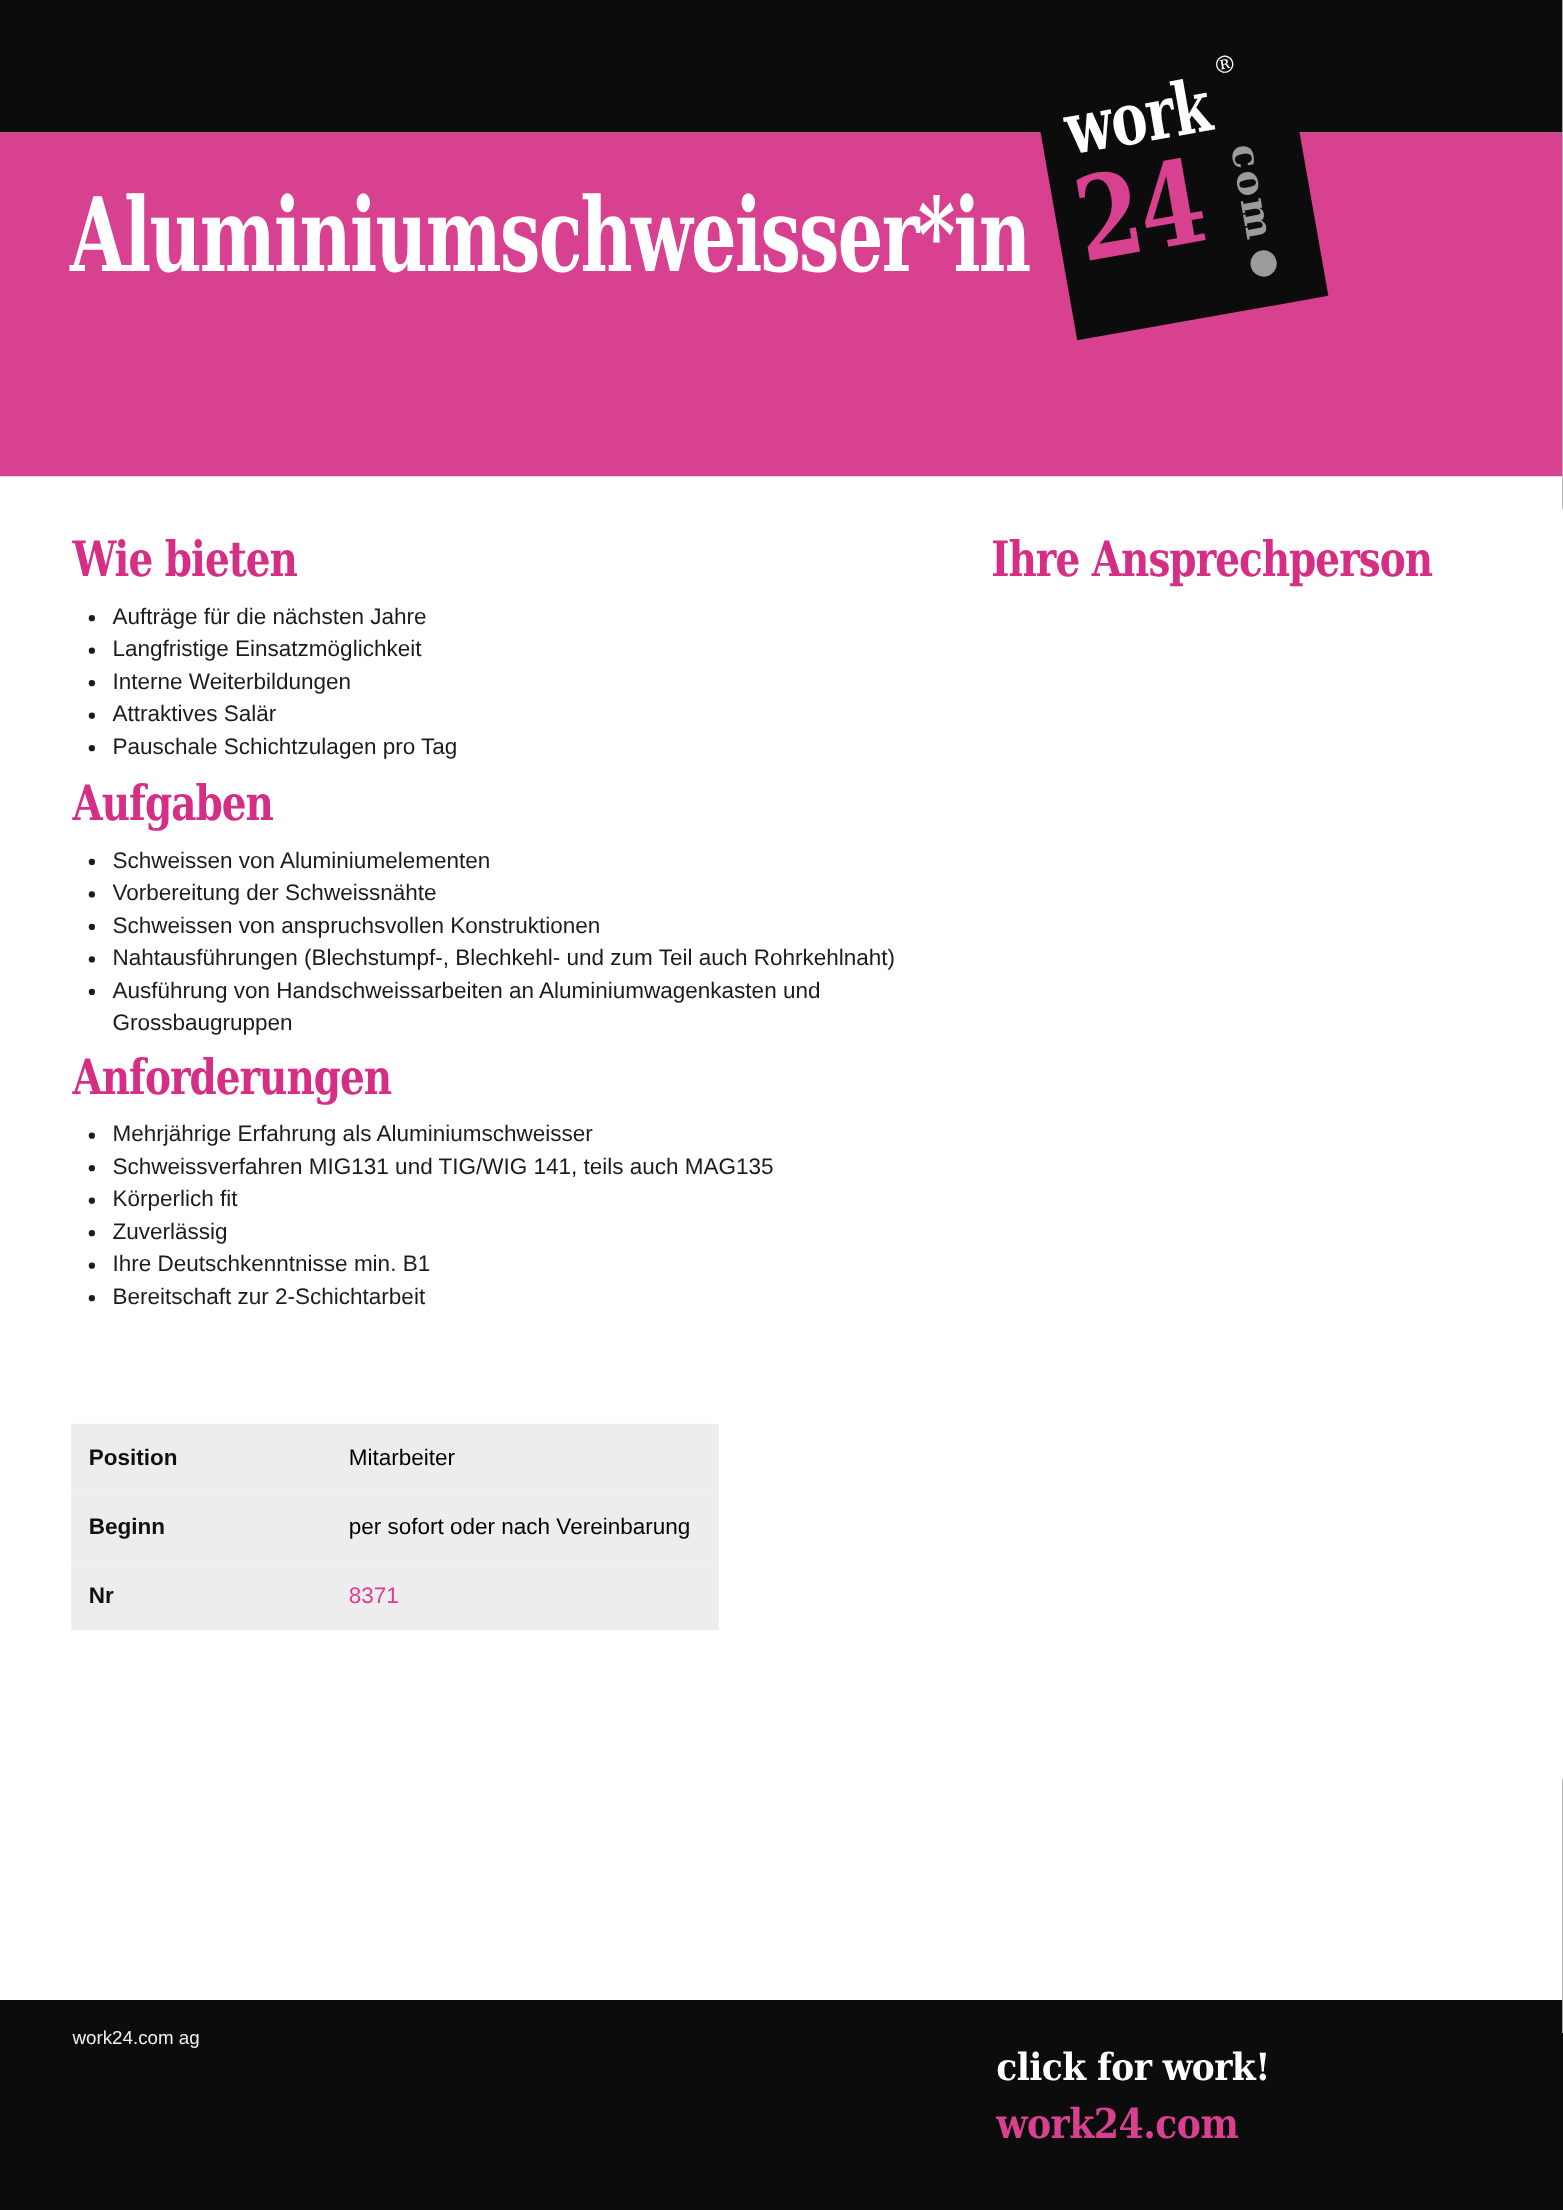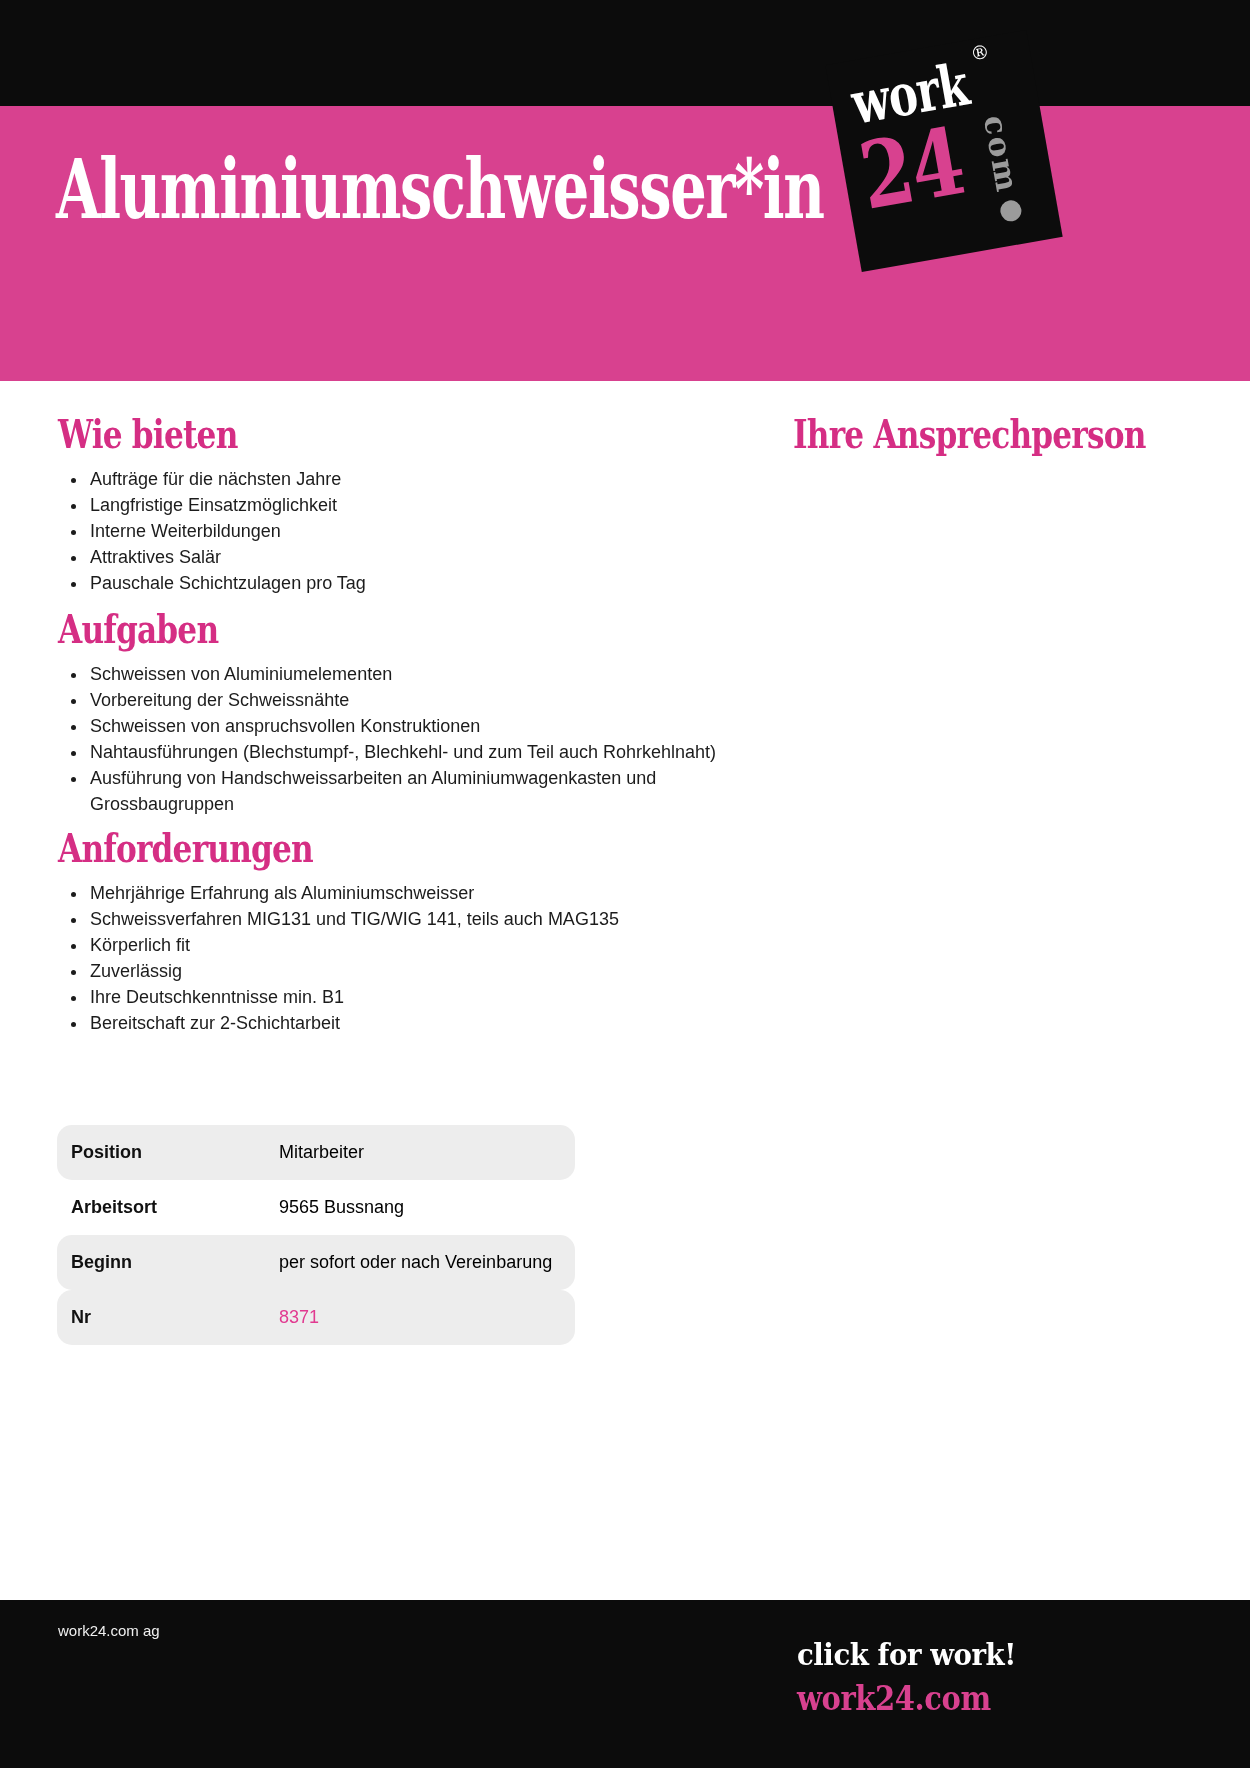--- a/index.html
+++ b/index.html
@@ -48,21 +48,21 @@
     transform:scaleX(0.82);transform-origin:left top;white-space:nowrap;
   }
   .logo-com{display:flex;flex-direction:column;align-items:center;margin-left:2px;margin-top:8px;}
   .logo-com-txt{
     writing-mode:vertical-rl;color:var(--com-gray);font-size:31px;letter-spacing:2px;line-height:1;
   }
   .logo-com-dot{width:21px;height:21px;border-radius:50%;background:var(--com-gray);margin-top:8px;}
 
   
   .content{padding:0 90px 0 58px;}
-  .heading-row{position:relative;margin-top:29px;height:48px;}
+  .heading-row{position:relative;margin-top:43px;height:48px;}
   .h-slab{
     font-family:"DejaVu Serif",serif;font-weight:bold;
     font-size:39px;line-height:48px;color:var(--heading-pink);
     letter-spacing:-1px;white-space:nowrap;
     transform:scaleX(0.80);transform-origin:left top;
   }
   .h-contact{position:absolute;left:735px;top:0;}
   .h2{margin-top:9px;height:48px;}
   .h3{margin-top:7px;height:48px;}
 
@@ -70,21 +70,21 @@
     margin:8px 0 0 0;padding-left:30px;
     width:700px;max-width:700px;
     font-size:18px;line-height:26px;color:#1c1c1c;
     list-style:disc;
   }
   ul.bullets li{padding-left:2px;}
   ul.bullets li.cont{list-style:none;}
 
   
   .details{margin:89px 0 0 -1px;width:518px;}
-  .trow{display:flex;align-items:center;height:55px;border-radius:15px;}
+  .trow{display:flex;align-items:center;height:55px;}
   .trow.stripe{background:var(--stripe);}
   .tlabel{width:222px;padding-left:14px;font-weight:bold;font-size:18px;color:#111;}
   .tvalue{font-size:18px;color:#000000;}
   .tvalue.link{color:var(--link-pink);cursor:pointer;}
 
   
   .footer{position:absolute;left:0;top:1600px;width:100%;height:193px;background:var(--ink);}
   .footer-company{position:absolute;left:58px;top:22px;font-size:15px;color:#f0f0f0;}
   .footer-right{position:absolute;left:797px;top:38px;}
   .footer-tagline{
@@ -153,24 +153,20 @@
       <li>Zuverlässig</li>
       <li>Ihre Deutschkenntnisse min. B1</li>
       <li>Bereitschaft zur 2-Schichtarbeit</li>
     </ul>
 
     <div class="details">
       <div class="trow stripe">
         <div class="tlabel">Position</div>
         <div class="tvalue">Mitarbeiter</div>
       </div>
-      <div class="trow">
-        <div class="tlabel">Arbeitsort</div>
-        <div class="tvalue">9565 Bussnang</div>
-      </div>
       <div class="trow stripe">
         <div class="tlabel">Beginn</div>
         <div class="tvalue">per sofort oder nach Vereinbarung</div>
       </div>
       <div class="trow stripe">
         <div class="tlabel">Nr</div>
         <div class="tvalue link">8371</div>
       </div>
     </div>
 

